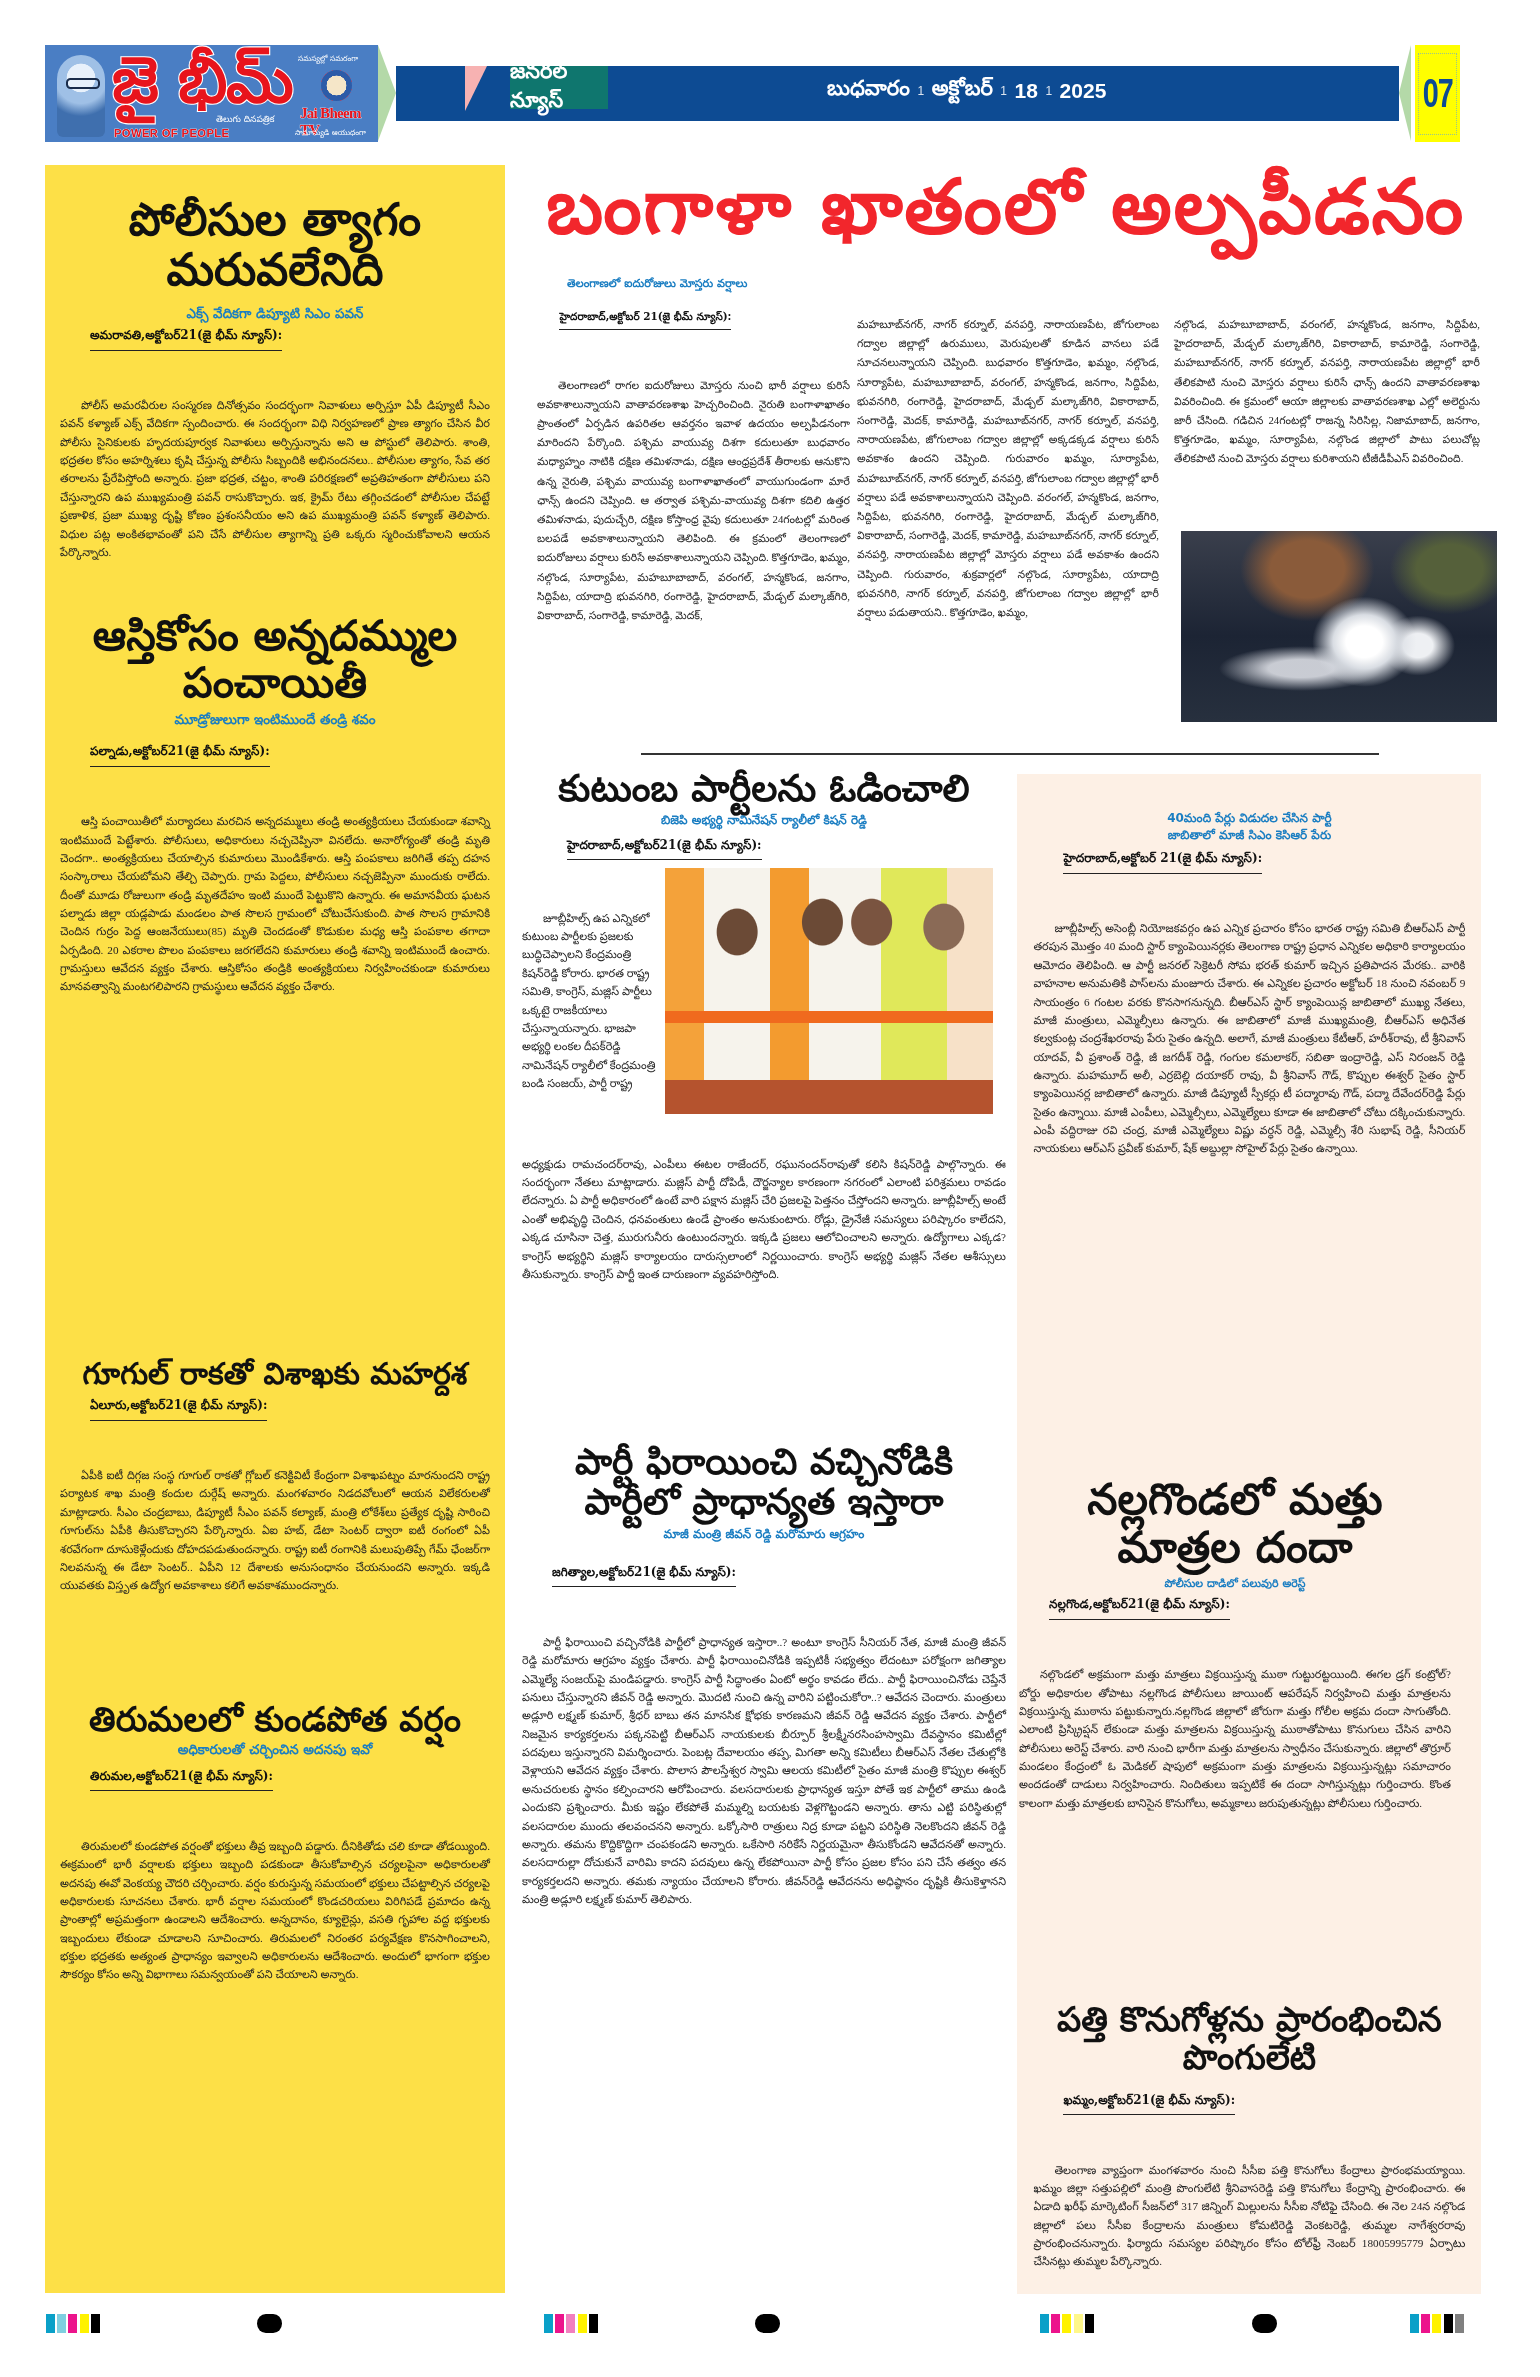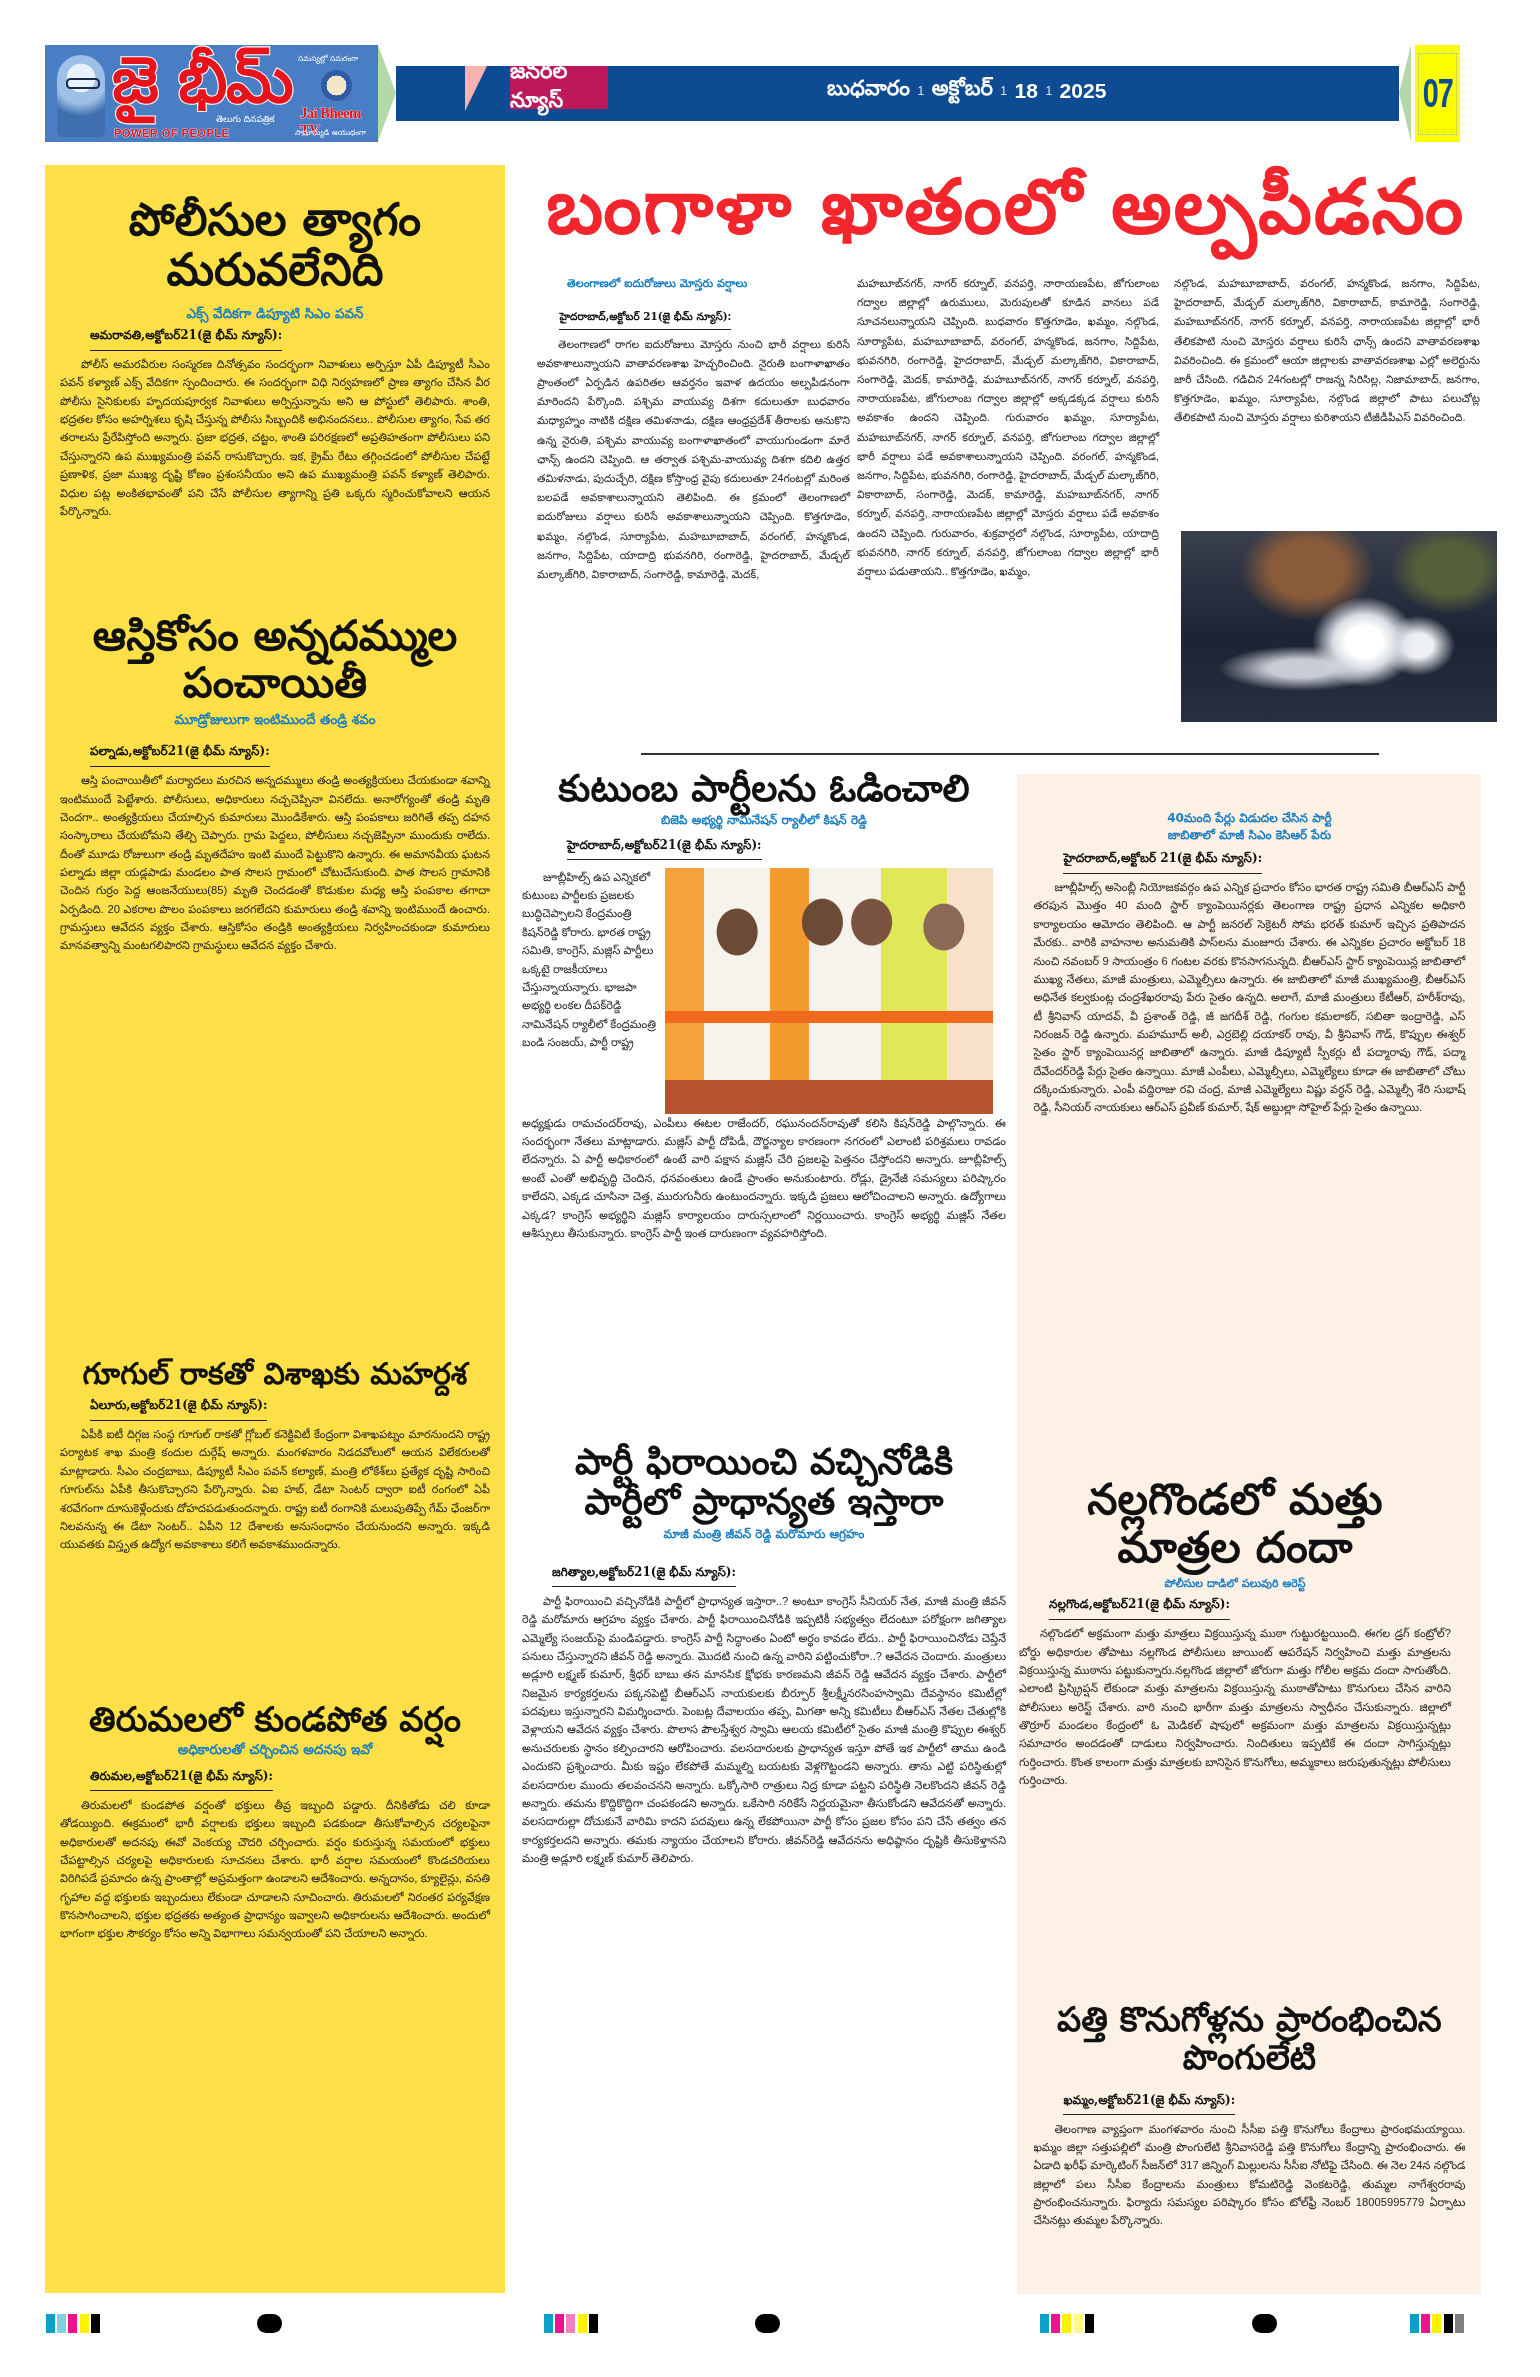--- a/index.html
+++ b/index.html
@@ -16,37 +16,37 @@
   .logo-sub { position: absolute; left: 171px; top: 69px; font-size: 9px; color: #fff; }
   .logo-power { position: absolute; left: 69px; top: 82px; font-size: 11.2px; font-weight: bold; color: #e8141c; -webkit-text-stroke: 0.7px #fff; paint-order: stroke fill; letter-spacing: 0.4px; font-family: "Liberation Sans", sans-serif; }
   .logo-tagline-top { position: absolute; left: 253px; top: 9px; font-size: 7.5px; color: #fff; white-space: nowrap; }
   .logo-tagline-bot { position: absolute; left: 250px; top: 83px; font-size: 7.5px; color: #fff; white-space: nowrap; }
   .tv-badge { position: absolute; left: 276px; top: 25px; width: 31px; height: 31px; border-radius: 50%; background: radial-gradient(circle, #f5e6c8 0 45%, #2c5ba8 46% 70%, #e8141c 71%); }
   .tv-label { position: absolute; left: 255px; top: 60px; font-size: 15px; font-weight: bold; color: #e8141c; -webkit-text-stroke: 0.7px #fff; paint-order: stroke fill; font-family: "Liberation Serif", serif; letter-spacing: -0.7px; }
   .logo-arrow { position: absolute; left: 378px; top: 45px; width: 0; height: 0; border-top: 48px solid transparent; border-bottom: 48px solid transparent; border-left: 18px solid #b4d9a8; }
 
   .blue-band { position: absolute; left: 396px; top: 66px; width: 1003px; height: 55px; background: #0d4b93; }
   .section-pink { position: absolute; left: 465px; top: 66px; width: 0; height: 0; border-left: 22.4px solid #f7b2b2; border-bottom: 45px solid transparent; }
-  .section-tag { position: absolute; left: 510px; top: 66px; width: 98px; height: 43px; background: #be185d; color: #fff; font-size: 21px; font-weight: bold; display: flex; align-items: center; justify-content: center; }
+  .section-tag { position: absolute; left: 510px; top: 66px; width: 98px; height: 43px; background: #0f766e; color: #fff; font-size: 21px; font-weight: bold; display: flex; align-items: center; justify-content: center; }
   .date-line { position: absolute; left: 827px; top: 76px; color: #fff; font-size: 21px; font-weight: bold; white-space: nowrap; display: flex; align-items: center; gap: 7.5px; font-family: "Liberation Sans", sans-serif; }
   .date-sep { font-size: 12px; font-weight: normal; opacity: 0.85; }
   .page-bevel { position: absolute; left: 1399px; top: 45px; width: 0; height: 0; border-top: 48px solid transparent; border-bottom: 48px solid transparent; border-right: 12px solid #b4d9a8; }
   .page-num-box { position: absolute; left: 1415px; top: 45px; width: 45px; height: 97px; background: #ffff00; display: flex; align-items: center; justify-content: center; }
   .page-num-inner { position: absolute; left: 3px; top: 7.5px; right: 3px; bottom: 7.5px; border: 0.7px dotted #9ac58a; }
   .page-num { position: relative; font-size: 40px; font-weight: bold; color: #0d4b93; font-family: "Liberation Sans", sans-serif; transform: scaleX(0.72); letter-spacing: -1.5px; }
 
   
   .col-left { position: absolute; left: 45px; top: 165px; width: 460px; height: 2128px; background: #fde047; }
   .col-right { position: absolute; left: 1017px; top: 774px; width: 464px; height: 1520px; background: #fdf0e5; }
 
   .article { position: absolute; }
   .headline { font-weight: bold; color: #111; text-align: center; line-height: 1.12; font-family: "DejaVu Sans", sans-serif; }
   .subhead { color: #1b7ec2; font-weight: bold; text-align: center; font-size: 13.4px; line-height: 1.4; }
   .dateline { font-family: "DejaVu Serif", serif; font-weight: bold; font-size: 12px; padding-bottom: 4.5px; border-bottom: 1.1px solid #222; display: inline-block; margin: 4.5px 0 4.5px 0; }
-  .body-text { font-family: Liberation Sans, sans-serif; font-size: 11.2px; line-height: 1.64; text-align: justify; text-indent: 21px; color: #222; }
+  .body-text { font-family: Liberation Serif, serif; font-size: 11.2px; line-height: 1.64; text-align: justify; text-indent: 21px; color: #222; margin-top: 41px; }
   .rule { position: absolute; height: 1.5px; background: #333; }
 
   
   .lead-headline { position: absolute; left: 525px; top: 165px; width: 961px; text-align: center; font-size: 76px; line-height: 1.1; font-weight: bold; color: #f2262c; letter-spacing: 1.5px; font-family: "DejaVu Sans", sans-serif; }
 
   .photo { position: absolute; overflow: hidden; }
   .sat-photo { background:
       radial-gradient(ellipse 52px 45px at 58% 58%, #ffffff 0 35%, #d9dde3 60%, transparent 100%),
       radial-gradient(ellipse 37px 30px at 75% 60%, #eef0f3 0 40%, transparent 100%),
       radial-gradient(ellipse 82px 22.4px at 38% 72%, rgba(230,232,238,0.85) 0 40%, transparent 100%),

